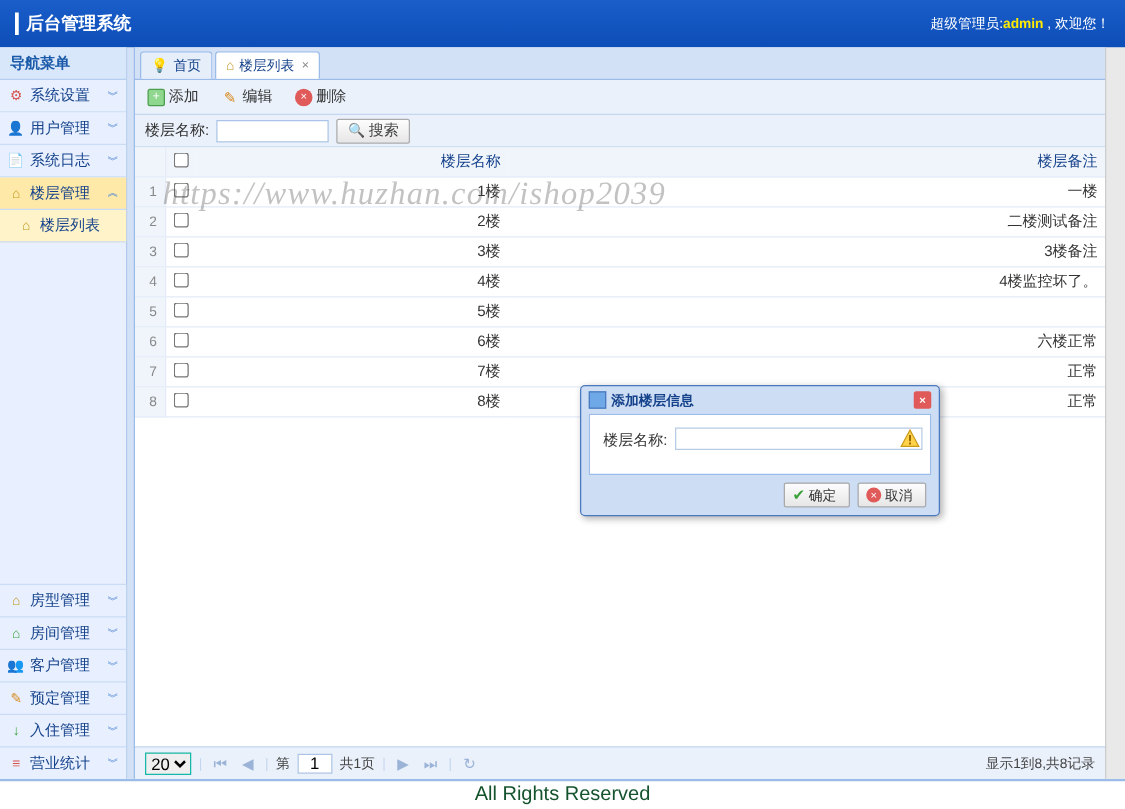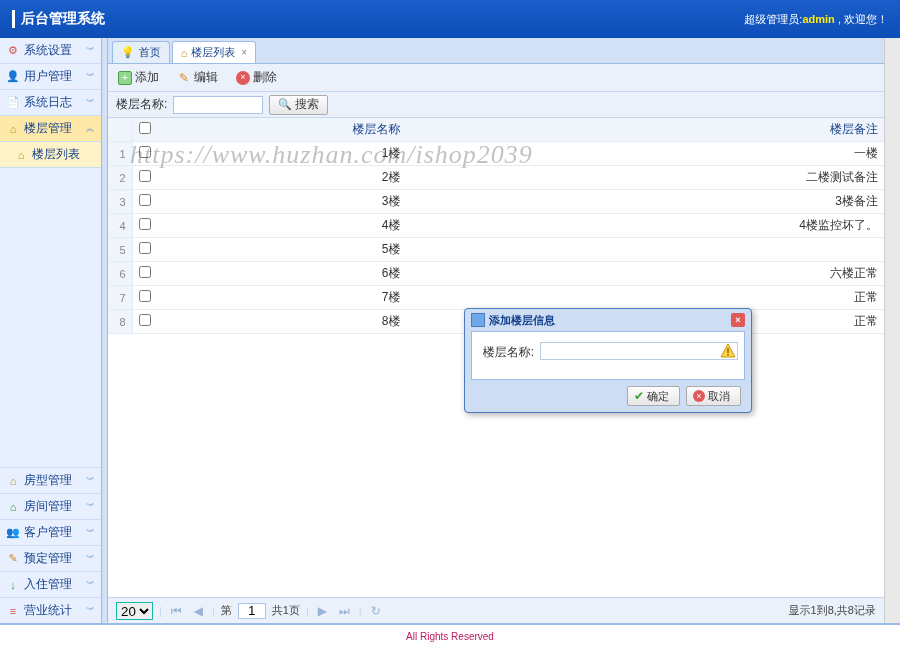--- a/index.html
+++ b/index.html
@@ -81,21 +81,21 @@
 .dlg-row textarea { flex: 1; height: 64px; border: 1px solid #b8cce6; resize: both; padding: 3px; font-family: inherit; font-size: 12px; }
 .dlg-input-wrap { flex: 1; display: flex; align-items: center; }
 .dlg-input-wrap input { flex: 1; }
 .warn-icon { width: 16px; height: 16px; margin-left: -18px; pointer-events: none; }
 .dlg-foot { height: 32px; display: flex; align-items: center; justify-content: flex-end; padding: 0 10px; gap: 6px; }
 .dlg-btn { height: 20px; padding: 0 10px 0 6px; background: linear-gradient(#fdfdfd,#e6e6e6); border: 1px solid #aaa; border-radius: 2px; cursor: pointer; display: flex; align-items: center; gap: 3px; color: #333; font-size: 11px; }
 .ico-ok { color: #3aa03a; font-size: 12px; }
 .ico-cancel { background: #e05a5a; border-radius: 50%; color: #fff; width: 12px; height: 12px; display: inline-flex; align-items: center; justify-content: center; font-size: 9px; }
 
 
-.footer { height: 24px; border-top: 2px solid #9bbce8; background: #fff; display: flex; align-items: center; justify-content: center; color: #be185d; font-size: 10px; }
+.footer { height: 24px; border-top: 2px solid #9bbce8; background: #fff; display: flex; align-items: center; justify-content: center; color: #14532d; font-size: 16px; }
 
 
 .watermark { position: absolute; top: 140px; left: 130px; font-size: 26px; color: rgba(80,80,80,0.35); font-family: Georgia, serif; letter-spacing: 1px; pointer-events: none; z-index: 50; font-style: italic; }
 
 .split-bar { width: 6px; background: #d3e1f6; border-right: 1px solid #9bbce8; cursor: col-resize; }
 .vscroll { width: 16px; background: #e9e9e9; border-left: 1px solid #ccc; }
 </style>
 </head>
 <body>
 
@@ -107,20 +107,21 @@
   <div class="header-right">
     <div class="welcome">
       <span>超级管理员:</span><b>admin</b><span> , 欢迎您！</span>
     </div>
   </div>
 </div>
 
 <div class="layout">
 
   <div class="sidebar">
+    <div class="nav-title">导航菜单</div>
     <div id="nav-top">
         <div class="nav-item">
           <span class="ico" style="color:#d9534f">⚙</span>
           <span>系统设置</span>
           <span class="arrow">︾</span>
         </div>
         <div class="nav-item">
           <span class="ico" style="color:#337ab7">👤</span>
           <span>用户管理</span>
           <span class="arrow">︾</span>

